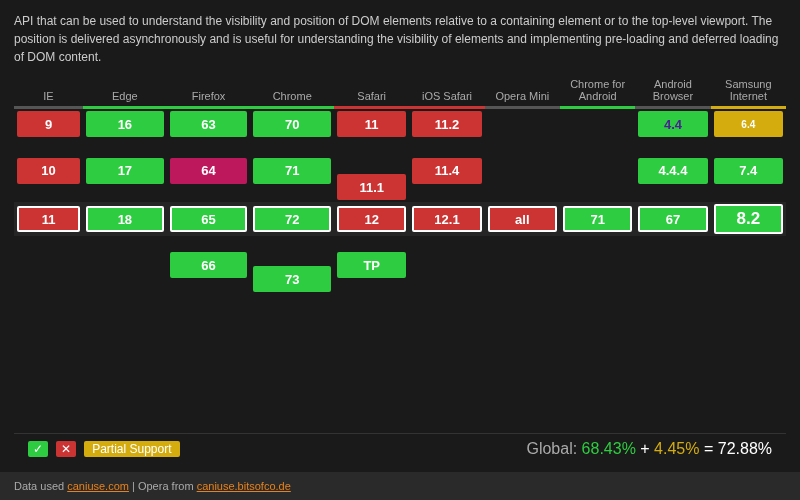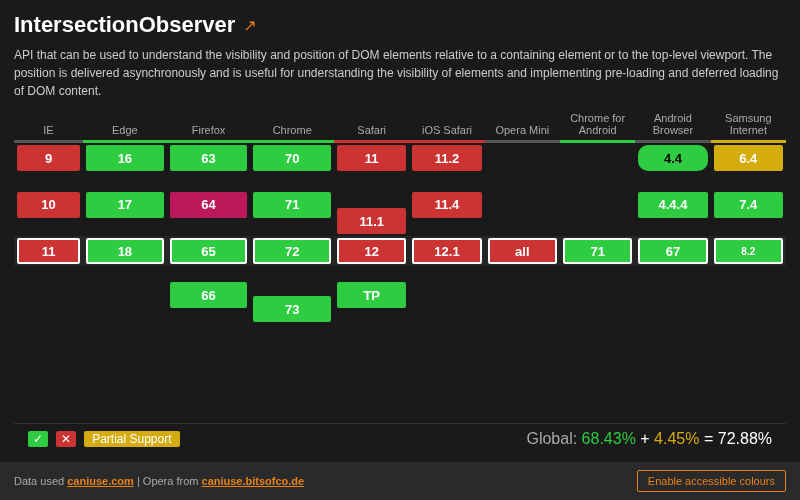--- a/index.html
+++ b/index.html
@@ -135,40 +135,35 @@
       display: flex;
       align-items: center;
       justify-content: space-between;
       font-size: 11px;
       color: #aaa;
     }
     .footer a {
       color: #e8821a;
       text-decoration: underline;
       cursor: pointer;
-      font-weight: bold;
     }
     .enable-btn {
       background: transparent;
       border: 1px solid #e8821a;
       color: #e8821a;
       padding: 4px 10px;
       font-size: 11px;
       cursor: pointer;
       border-radius: 2px;
     }
   </style>
 </head>
 <body>
 
 <div class="main-content">
-  <div class="title-row">
-    <span class="title">IntersectionObserver</span>
-    <span class="external-link">↗</span>
-  </div>
   <div class="description">API that can be used to understand the visibility and position of DOM elements relative to a containing element or to the top-level viewport. The position is delivered asynchronously and is useful for understanding the visibility of elements and implementing pre-loading and deferred loading of DOM content.</div>
 
   <div class="table-wrapper">
     <table>
       <thead>
         <tr>
           <th class="ie-col"><span>IE</span></th>
           <th class="edge-col"><span>Edge</span></th>
           <th class="firefox-col"><span>Firefox</span></th>
           <th class="chrome-col"><span>Chrome</span></th>
@@ -212,24 +207,24 @@
             <td style="padding: 2px 3px;">
               <div style="background: rgb(204, 51, 51); border-radius: 2px; padding: 5px 2px; min-height: 26px; display: flex; align-items: center; justify-content: center; color: rgb(255, 255, 255); font-weight: bold; font-size: 13px;">11.2</div>
             </td>
             <td style="padding: 2px 3px;">
               <div style="min-height: 26px;"></div>
             </td>
             <td style="padding: 2px 3px;">
               <div style="min-height: 26px;"></div>
             </td>
             <td style="padding: 2px 3px;">
-              <div style="background: rgb(46, 204, 64); border-radius: 10px; padding: 5px 2px; min-height: 26px; display: flex; align-items: center; justify-content: center; color: #000000; font-weight: bold; font-size: 13px;">4.4</div>
-            </td>
-            <td style="padding: 2px 3px;">
-              <div style="background: rgb(212, 172, 13); border-radius: 2px; padding: 5px 2px; min-height: 26px; display: flex; align-items: center; justify-content: center; color: rgb(255, 255, 255); font-weight: bold; font-size: 13px;">6.4</div>
+              <div style="background: rgb(46, 204, 64); border-radius: 2px; padding: 5px 2px; min-height: 26px; display: flex; align-items: center; justify-content: center; color: #4c1d95; font-weight: bold; font-size: 13px;">4.4</div>
+            </td>
+            <td style="padding: 2px 3px;">
+              <div style="background: rgb(212, 172, 13); border-radius: 2px; padding: 5px 2px; min-height: 26px; display: flex; align-items: center; justify-content: center; color: rgb(255, 255, 255); font-weight: bold; font-size: 10px;">6.4</div>
             </td>
           </tr>
           <tr>
             <td style="padding: 2px 3px;">
               <div style="background: rgb(204, 51, 51); border-radius: 2px; padding: 5px 2px; min-height: 26px; display: flex; align-items: center; justify-content: center; color: rgb(255, 255, 255); font-weight: bold; font-size: 13px;">10</div>
             </td>
             <td style="padding: 2px 3px;">
               <div style="background: rgb(46, 204, 64); border-radius: 2px; padding: 5px 2px; min-height: 26px; display: flex; align-items: center; justify-content: center; color: rgb(255, 255, 255); font-weight: bold; font-size: 13px;">17</div>
             </td>
             <td style="padding: 2px 3px;">
@@ -279,21 +274,21 @@
             <td style="padding: 2px 3px;">
               <div style="background: rgb(204, 51, 51); border-radius: 2px; padding: 3px 2px; min-height: 26px; display: flex; align-items: center; justify-content: center; color: rgb(255, 255, 255); font-weight: bold; font-size: 13px; border: 2px solid rgb(255, 255, 255);">all</div>
             </td>
             <td style="padding: 2px 3px;">
               <div style="background: rgb(46, 204, 64); border-radius: 2px; padding: 3px 2px; min-height: 26px; display: flex; align-items: center; justify-content: center; color: rgb(255, 255, 255); font-weight: bold; font-size: 13px; border: 2px solid rgb(255, 255, 255);">71</div>
             </td>
             <td style="padding: 2px 3px;">
               <div style="background: rgb(46, 204, 64); border-radius: 2px; padding: 3px 18px; min-height: 26px; display: flex; align-items: center; justify-content: center; color: rgb(255, 255, 255); font-weight: bold; font-size: 13px; border: 2px solid rgb(255, 255, 255);">67</div>
             </td>
             <td style="padding: 2px 3px;">
-              <div style="background: rgb(46, 204, 64); border-radius: 2px; padding: 3px 2px; min-height: 26px; display: flex; align-items: center; justify-content: center; color: rgb(255, 255, 255); font-weight: bold; font-size: 10px; border: 2px solid rgb(255, 255, 255);">8.2</div>
+              <div style="background: rgb(46, 204, 64); border-radius: 2px; padding: 3px 2px; min-height: 26px; display: flex; align-items: center; justify-content: center; color: rgb(255, 255, 255); font-weight: bold; font-size: 17px; border: 2px solid rgb(255, 255, 255);">8.2</div>
             </td>
           </tr>
           <tr>
             <td style="padding: 2px 3px;">
               <div style="min-height: 26px;"></div>
             </td>
             <td style="padding: 2px 3px;">
               <div style="min-height: 26px;"></div>
             </td>
             <td style="padding: 2px 3px;">
@@ -340,14 +335,13 @@
   </div>
 </div>
 
 <div class="footer">
   <div>
     <span>Data used </span>
     <a href="#">caniuse.com</a>
     <span> | Opera from </span>
     <a href="#">caniuse.bitsofco.de</a>
   </div>
-  <button class="enable-btn">Enable accessible colours</button>
 </div>
 
 </body></html>

